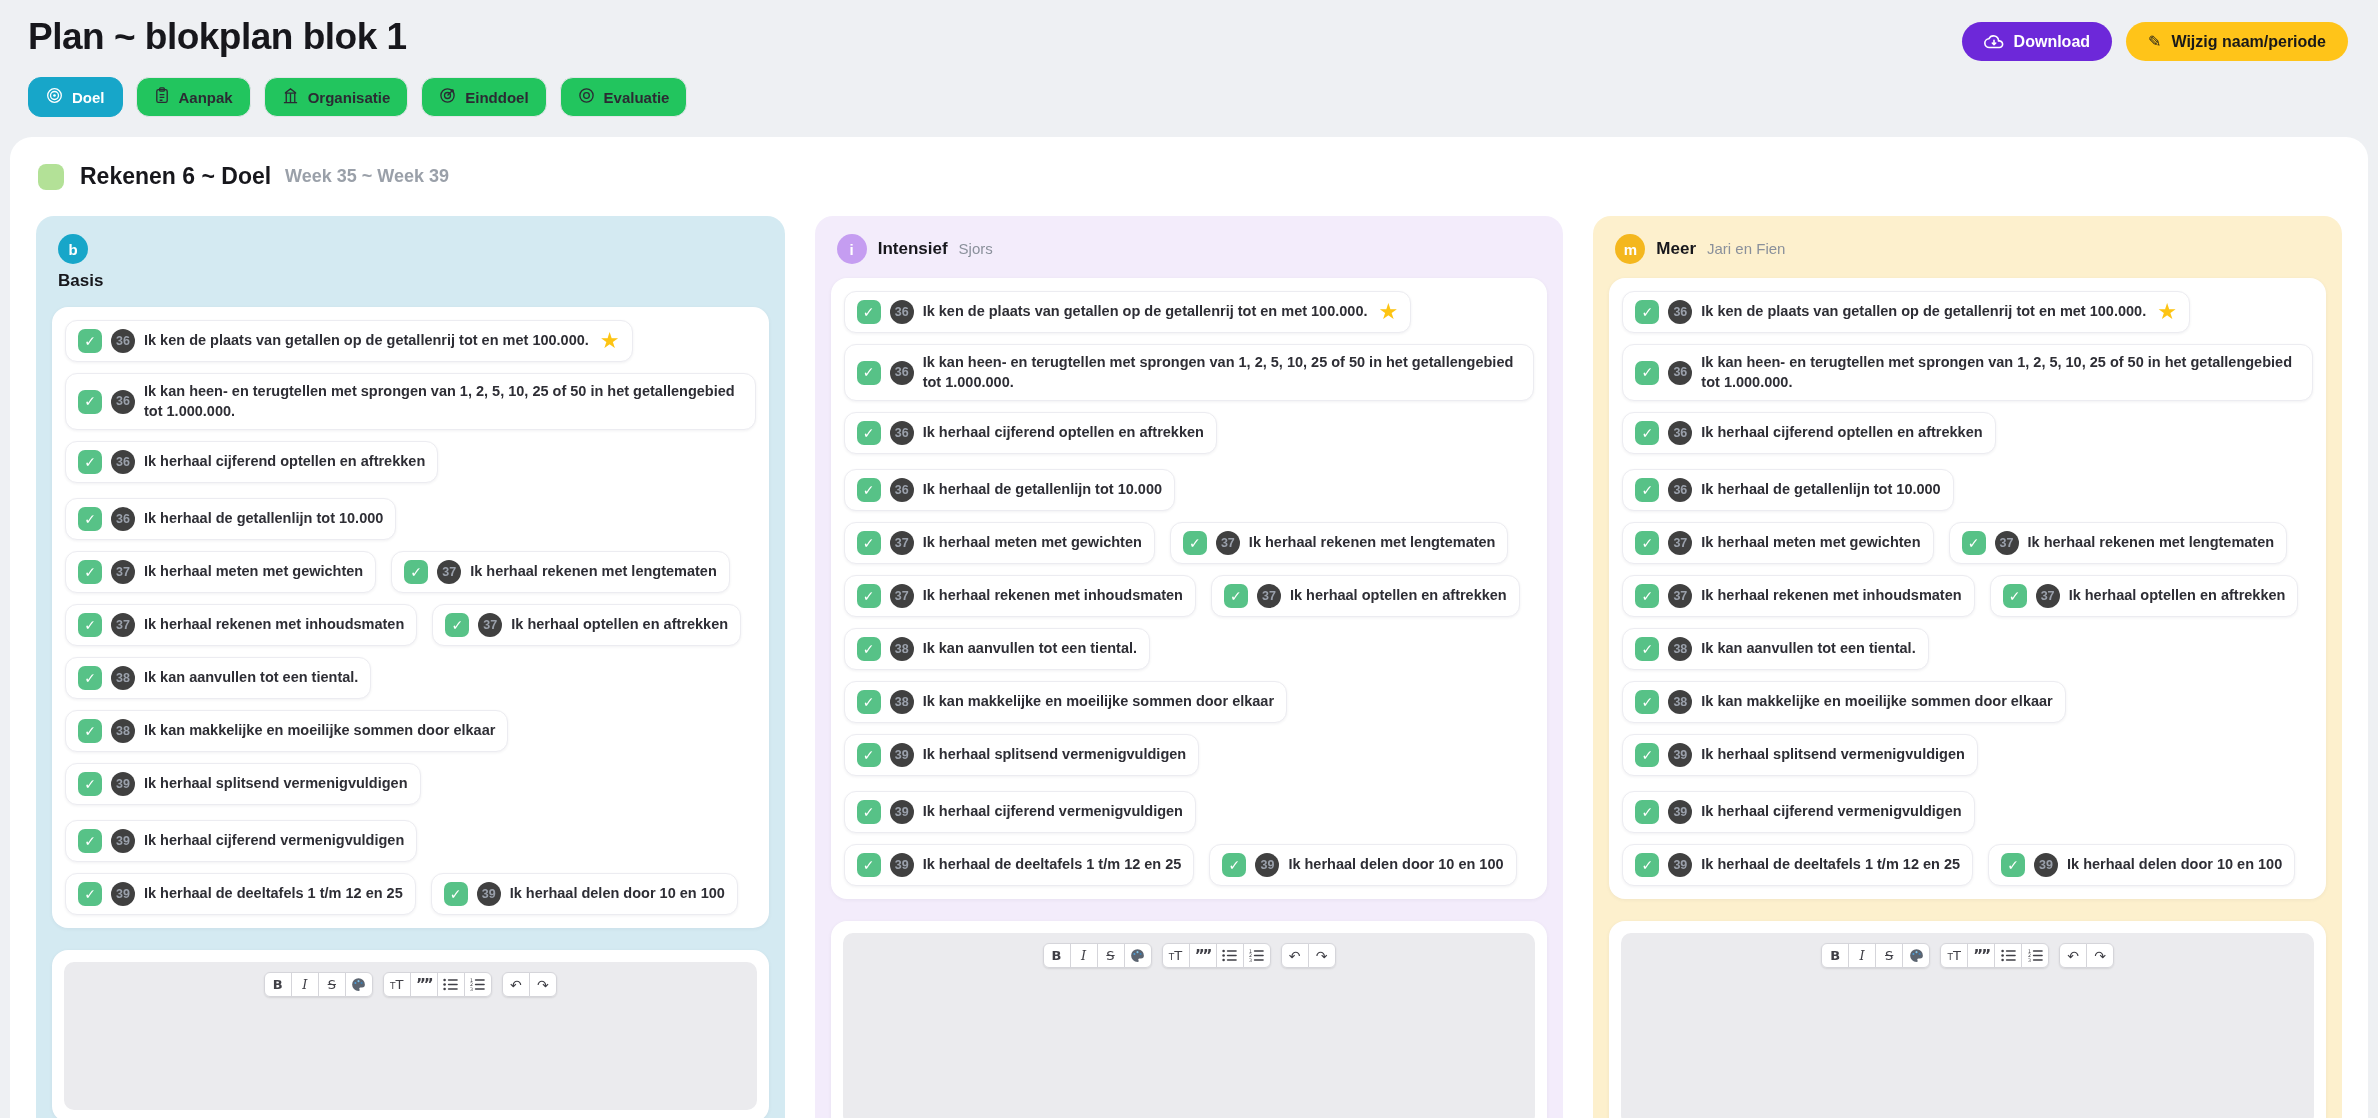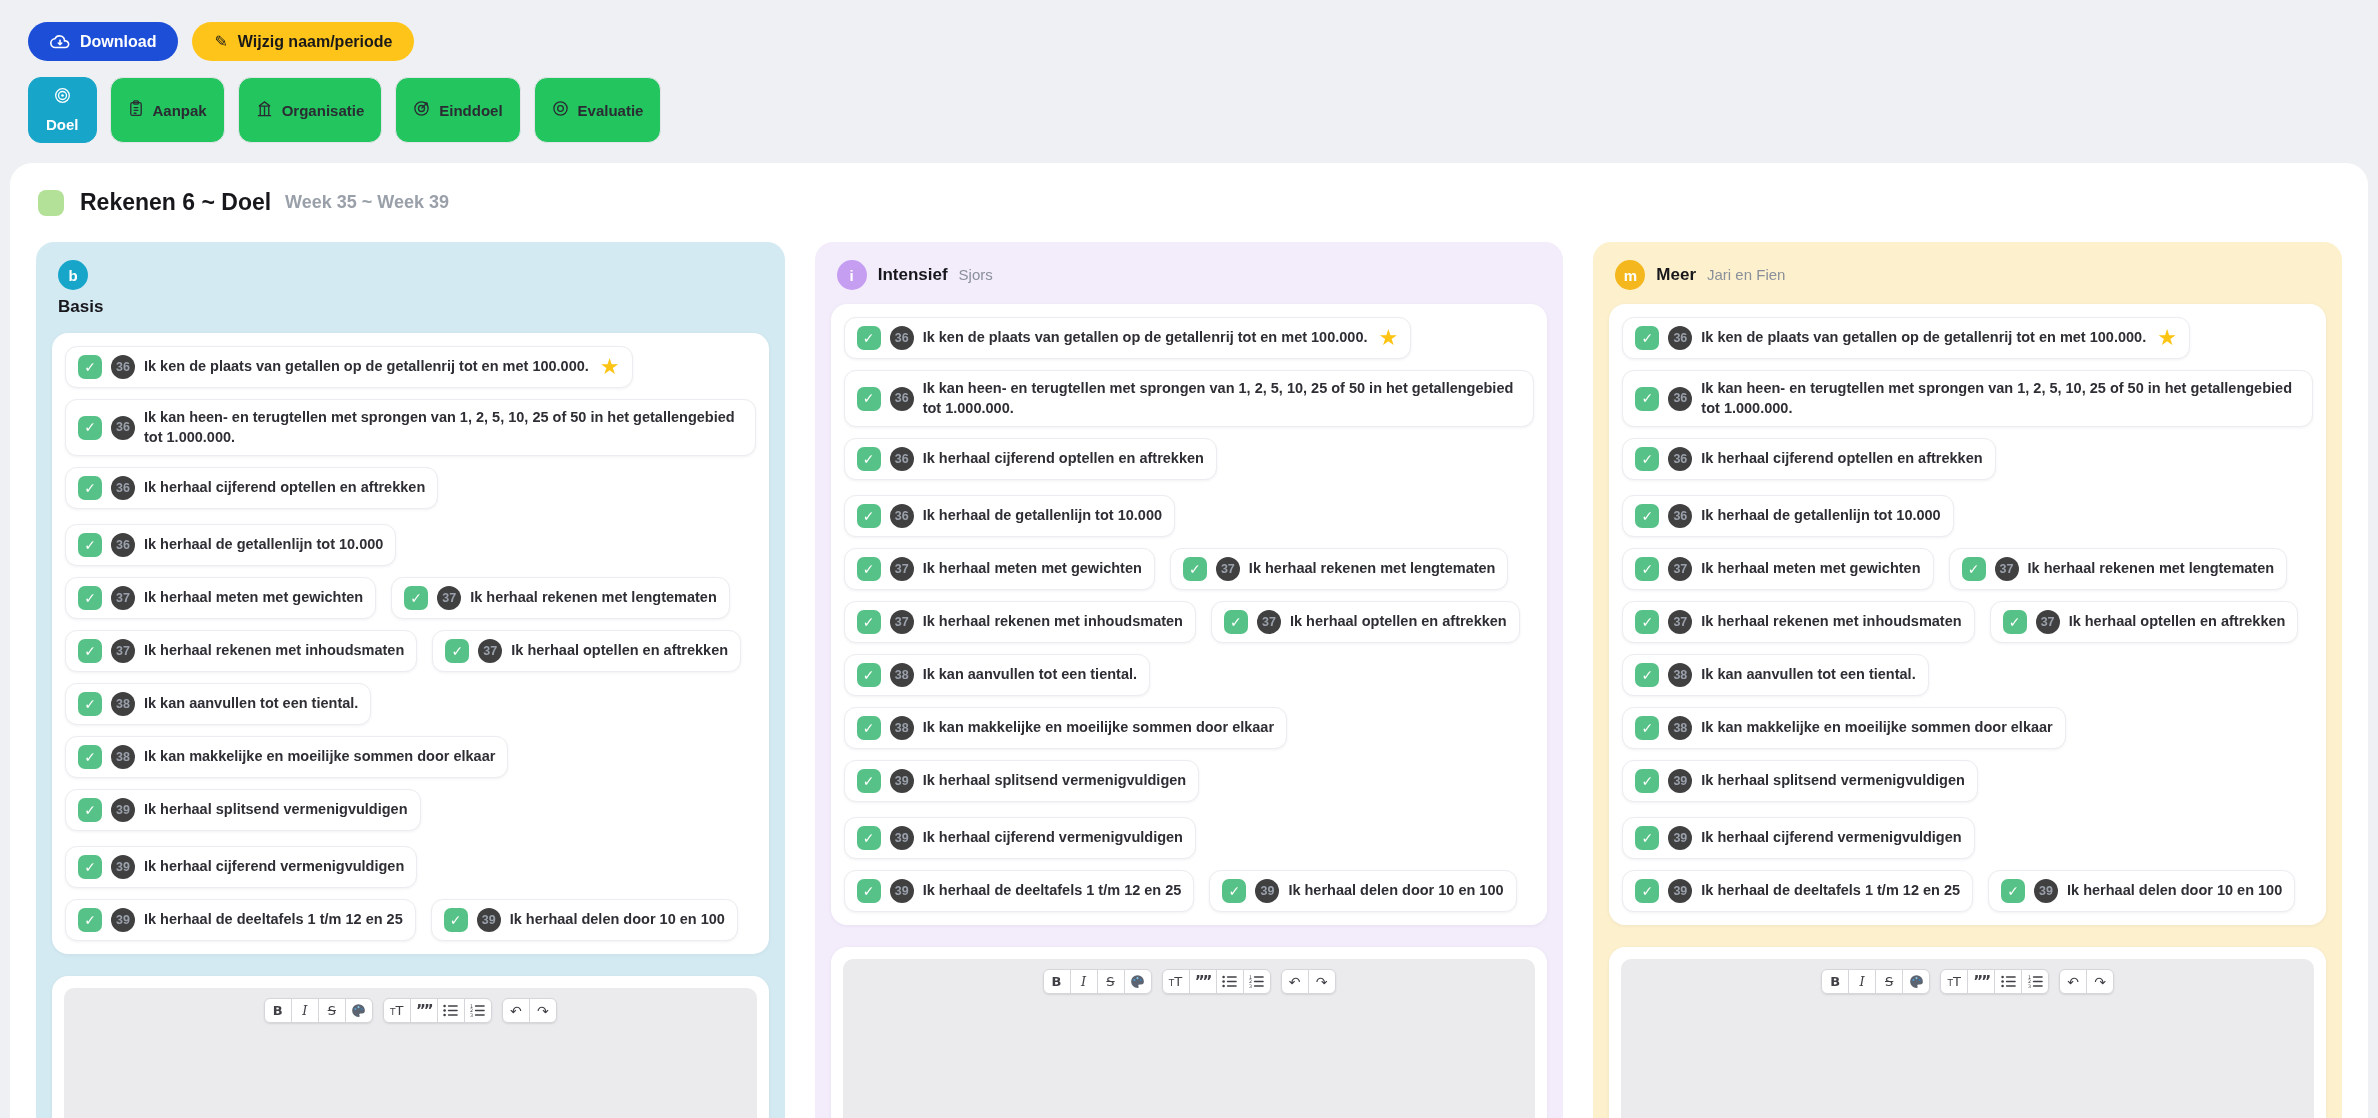--- a/index.html
+++ b/index.html
@@ -11,29 +11,29 @@
   }
   .glyph { font-family: "DejaVu Sans", sans-serif; }
 
   
   .page-header { padding: 16px 30px 0 28px; display: flex; justify-content: space-between; align-items: flex-start; }
   .page-title { font-size: 37px; font-weight: 800; letter-spacing: -0.5px; color: #17171c; }
   .header-actions { display: flex; gap: 14px; margin-top: 6px; }
   .btn { display: inline-flex; align-items: center; gap: 10px; border: none; cursor: pointer;
          font-family: "Liberation Sans", sans-serif; font-weight: 700; font-size: 16px;
          padding: 10px 22px; border-radius: 22px; }
-  .btn-download { background: #1d4ed8; color: #fff; }
+  .btn-download { background: #6d28d9; color: #fff; }
   .btn-edit { background: #ffc419; color: #191919; }
   .btn .icn { display: inline-flex; align-items: center; }
 
   .tabs { display: flex; gap: 13px; padding: 16px 28px 0; }
   .tab { display: inline-flex; align-items: center; gap: 9px; background: #22c55e; border: 1px solid #e3e4e9;
          border-radius: 13px; padding: 9px 17px; font-size: 15px; font-weight: 700; color: #2b2b33; cursor: pointer; }
   .tab svg { stroke: #2b2b33; }
-  .tab.active { background: #17a6c9; border-color: #17a6c9; color: #fff; flex-direction: column; }
+  .tab.active { background: #17a6c9; border-color: #17a6c9; color: #fff; }
   .tab.active svg { stroke: #fff; }
 
   
   .main-card { margin: 20px 10px 0; background: #fff; border-radius: 22px 22px 0 0;
                min-height: 968px; padding: 26px 20px 20px; }
   .section-header { display: flex; align-items: center; padding-left: 8px; }
   .section-swatch { width: 26px; height: 26px; border-radius: 8px; background: #b3e197; margin-right: 16px; }
   .section-title { font-size: 23px; font-weight: 800; color: #17171c; }
   .section-period { font-size: 18px; font-weight: 600; color: #9aa0a9; margin-left: 14px; }
 
@@ -76,20 +76,21 @@
   .tb-btn:only-child { border-radius: 6px; }
   .tb-btn b { font-weight: 700; }
   .tb-btn .tt .t-sm { font-size: 9px; }
   .tb-btn .qq { font-weight: 800; letter-spacing: -2px; font-size: 15px; }
   .tb-btn .arr { font-size: 14px; }
 </style>
 </head>
 <body>
 
 <div class="page-header">
+  <div class="page-title">Plan ~ blokplan blok 1</div>
   <div class="header-actions">
     <button class="btn btn-download">
       <span class="icn">
         <svg width="20" height="15" viewBox="0 0 20 15" fill="none" stroke="#fff" stroke-width="1.6" stroke-linecap="round" stroke-linejoin="round">
           <path d="M5.5 13.5h9.7a3.3 3.3 0 10-.7-6.5A5 5 0 005 4.7 4.4 4.4 0 005.5 13.5z"></path>
           <path d="M10 6.3v4.4m0 0L8.3 9m1.7 1.7L11.7 9"></path>
         </svg>
       </span>
       <span>Download</span>
     </button>

